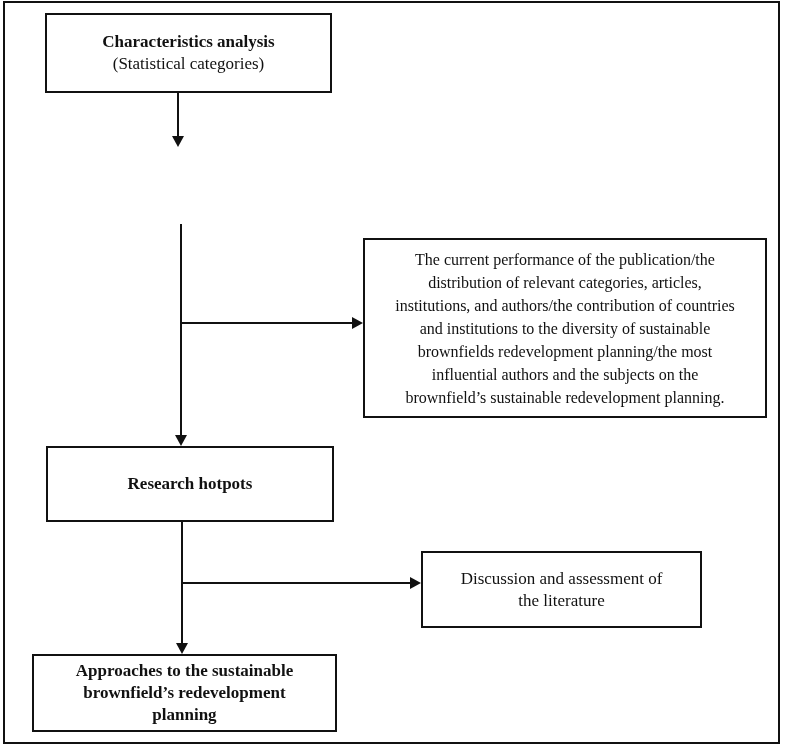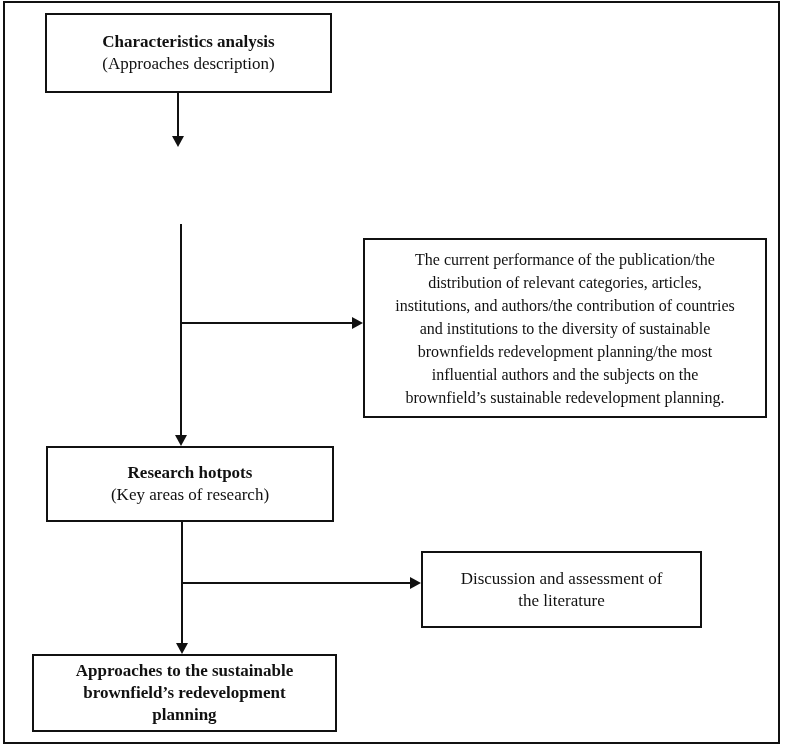--- a/index.html
+++ b/index.html
@@ -77,21 +77,21 @@
 </style>
 </head>
 <body>
 
 <div class="canvas">
 
   <div class="frame"></div>
 
   <div class="box" id="box-characteristics">
     <p class="bold">Characteristics analysis</p>
-    <p>(Approaches description)</p>
+    <p>(Statistical categories)</p>
   </div>
 
   <div class="vline" id="line-1"></div>
   <div class="arr-down" id="arrow-1"></div>
 
 
   <div class="vline" id="line-2"></div>
   <div class="arr-down" id="arrow-2"></div>
   <div class="hline" id="branch-2"></div>
   <div class="arr-right" id="arrow-2b"></div>
@@ -101,21 +101,20 @@
 distribution of relevant categories, articles,
 institutions, and authors/the contribution of countries
 and institutions to the diversity of sustainable
 brownfields redevelopment planning/the most
 influential authors and the subjects on the
 brownfield’s sustainable redevelopment planning.</p>
   </div>
 
   <div class="box" id="box-hotpots">
     <p class="bold">Research hotpots</p>
-    <p>(Key areas of research)</p>
   </div>
 
   <div class="vline" id="line-3"></div>
   <div class="arr-down" id="arrow-3"></div>
   <div class="hline" id="branch-3"></div>
   <div class="arr-right" id="arrow-3b"></div>
 
   <div class="box" id="box-discussion">
     <p>Discussion and assessment of the literature</p>
   </div>

